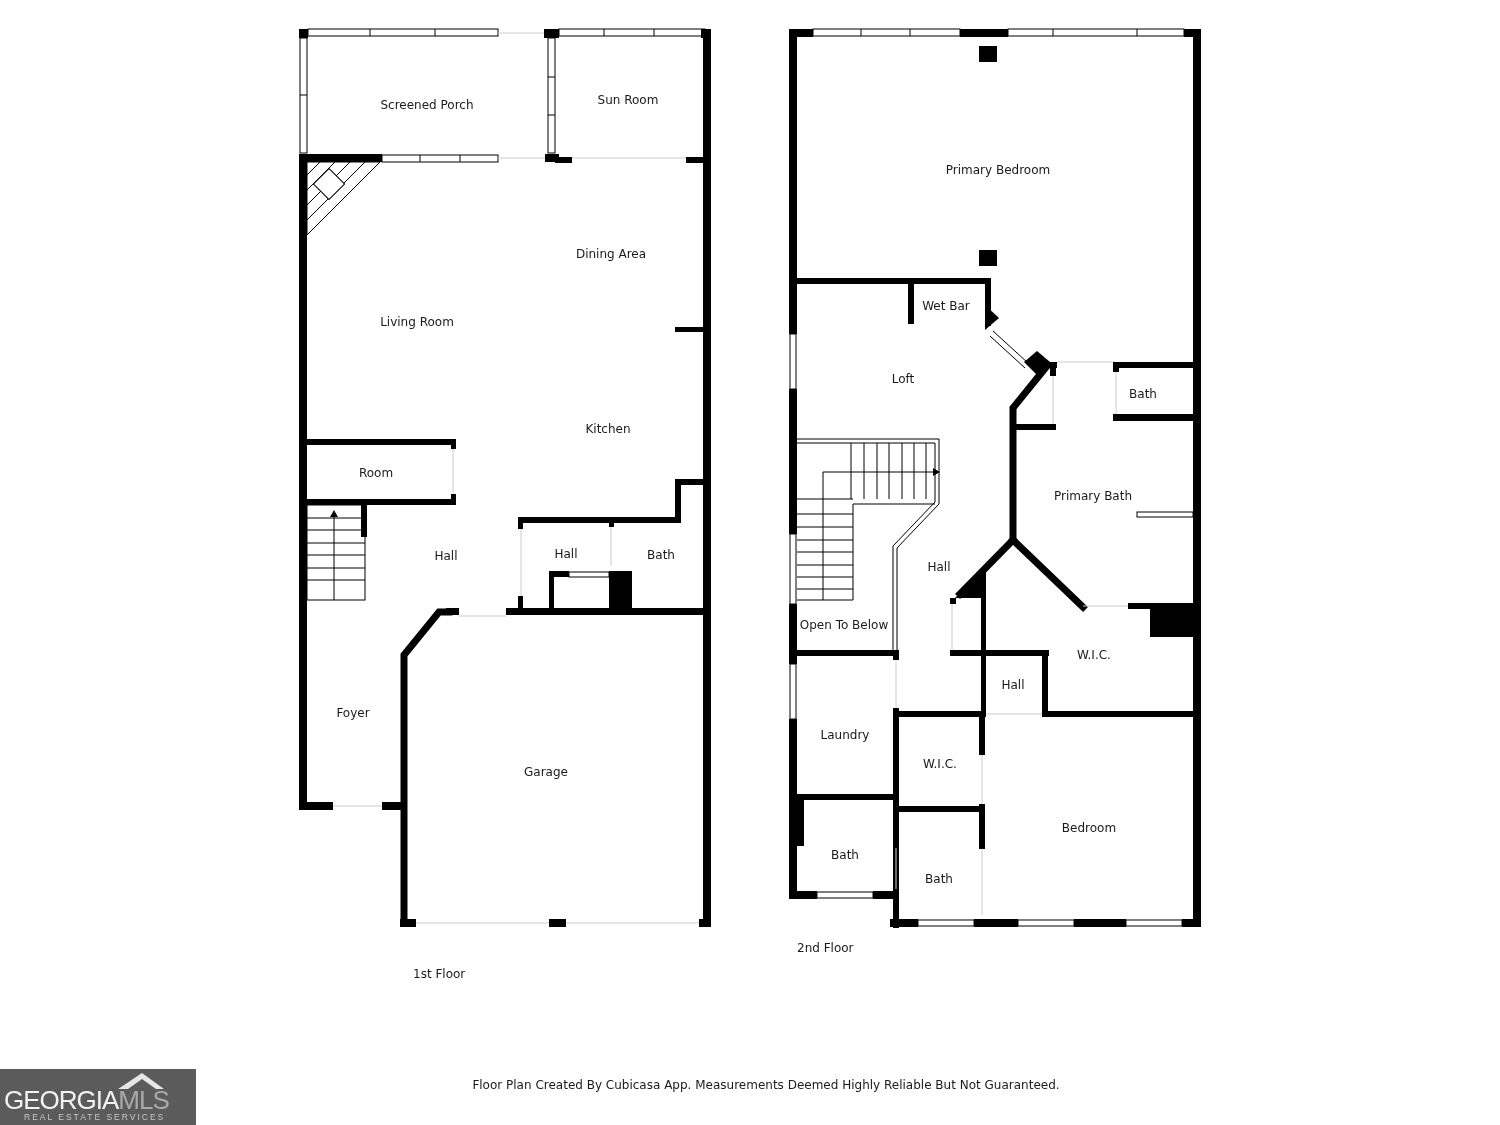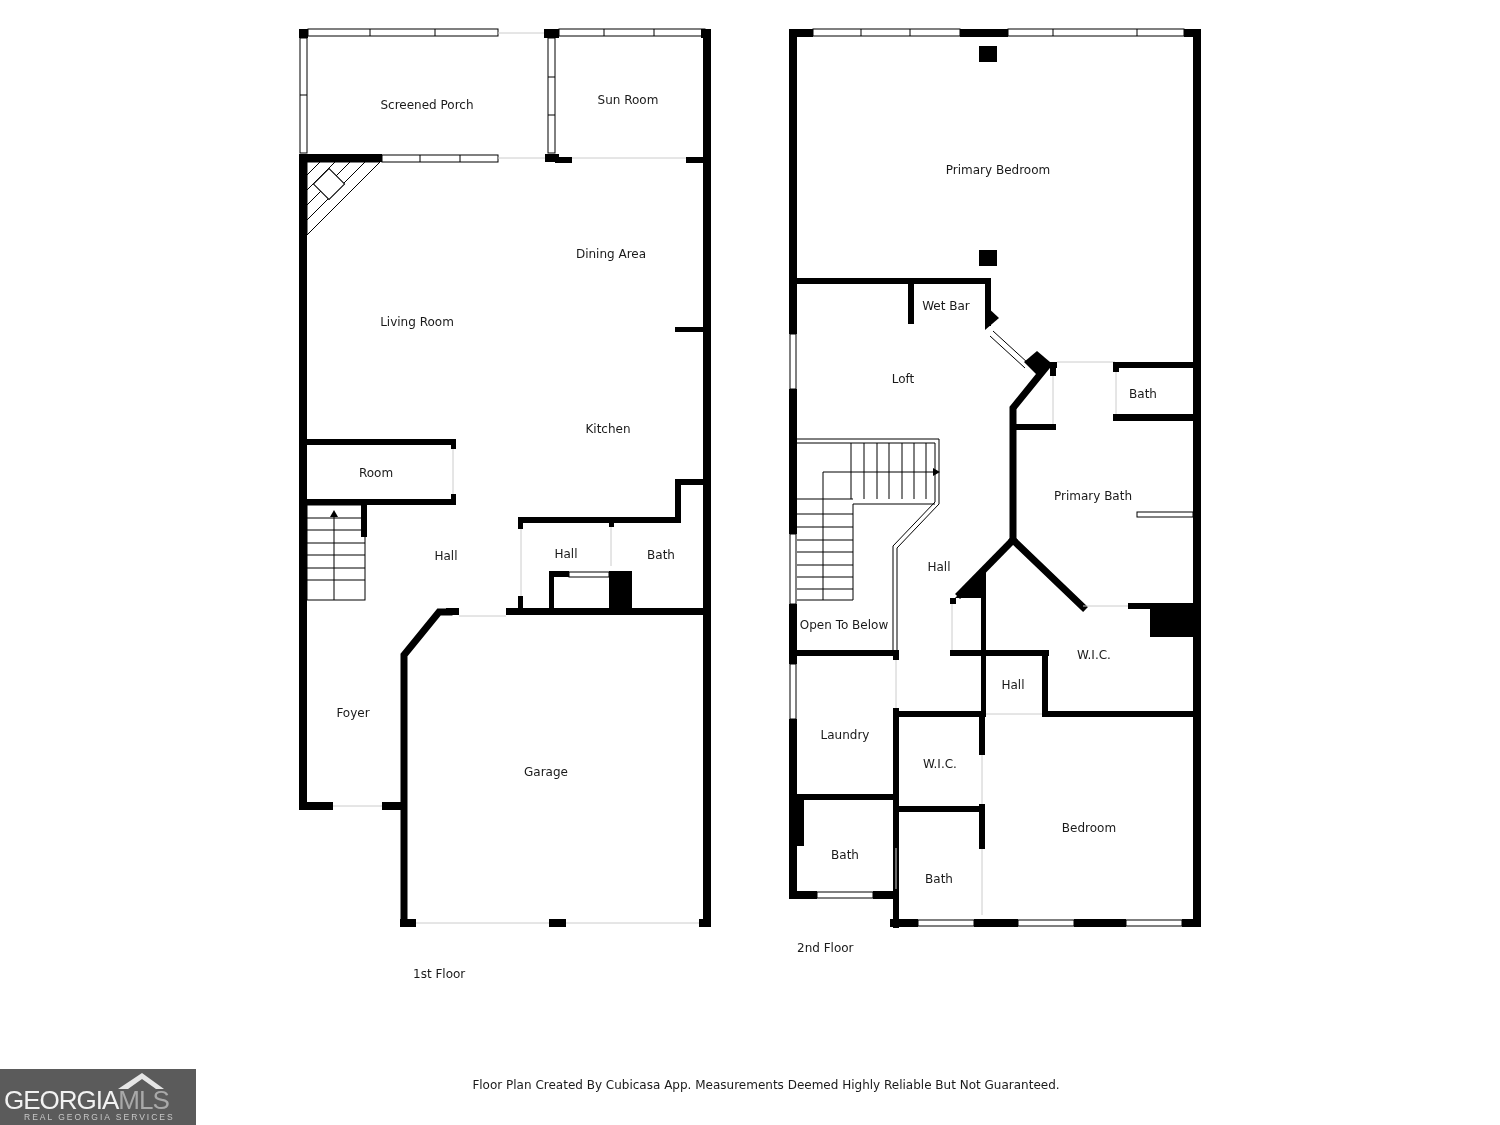--- a/index.html
+++ b/index.html
@@ -260,14 +260,14 @@
   </g>
 </svg>
 
 <div class="footer">Floor Plan Created By Cubicasa App. Measurements Deemed Highly Reliable But Not Guaranteed.</div>
 
 <div class="logo">
   <svg class="roof" viewBox="0 0 54 20">
     <polygon points="6,18 30,2 52,18 44,18 30,8 16,18" fill="#e6e6e6"></polygon>
   </svg>
   <div class="main"><span>GEORGIA</span><span class="mls">MLS</span></div>
-  <div class="sub">REAL GEORGIA SERVICES</div>
+  <div class="sub">REAL ESTATE SERVICES</div>
 </div>
 
 </body></html>

